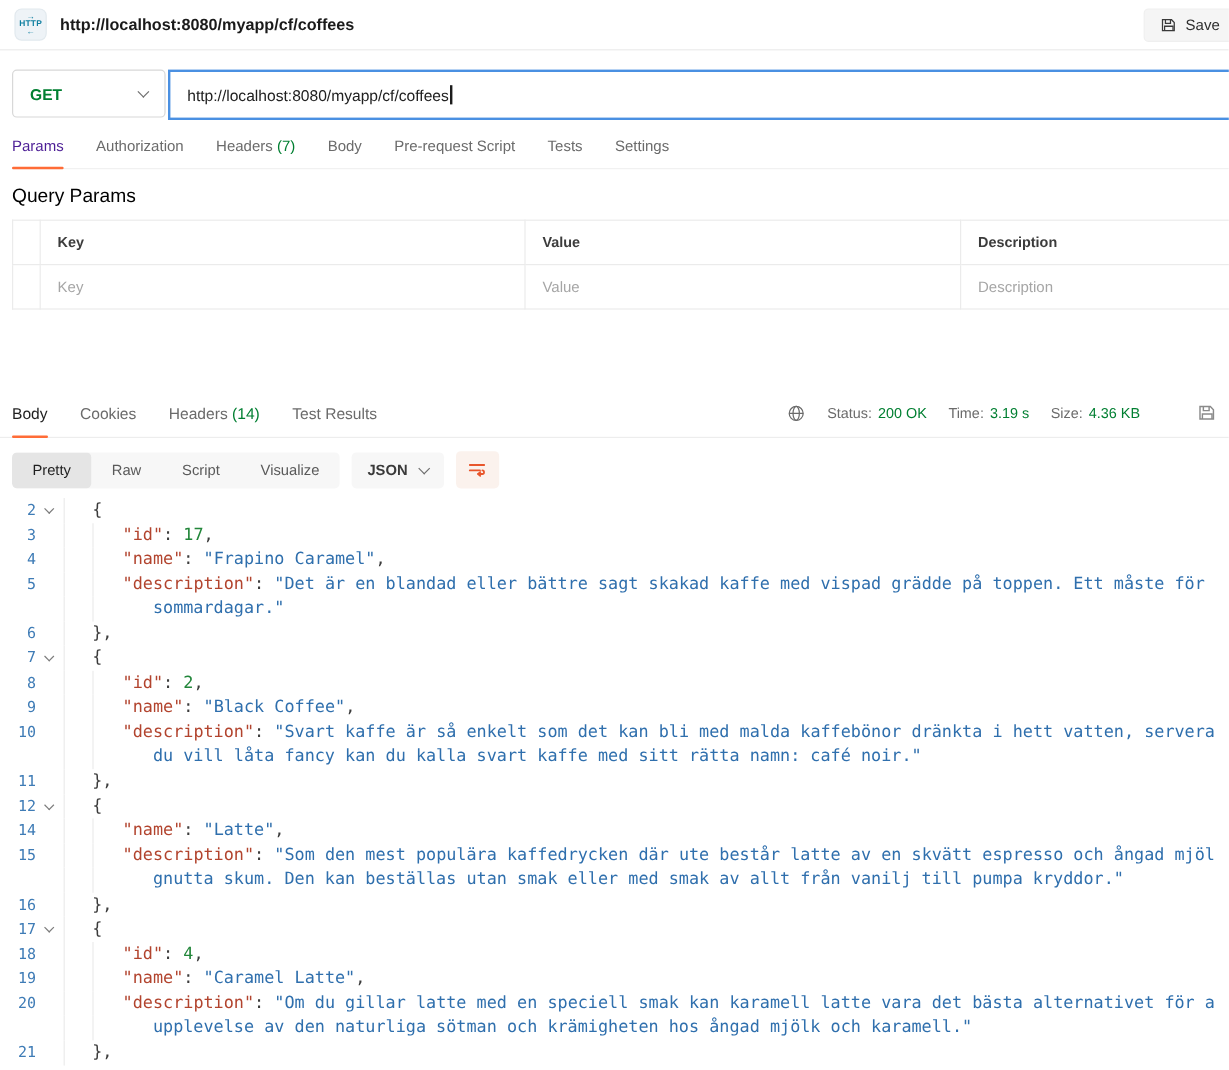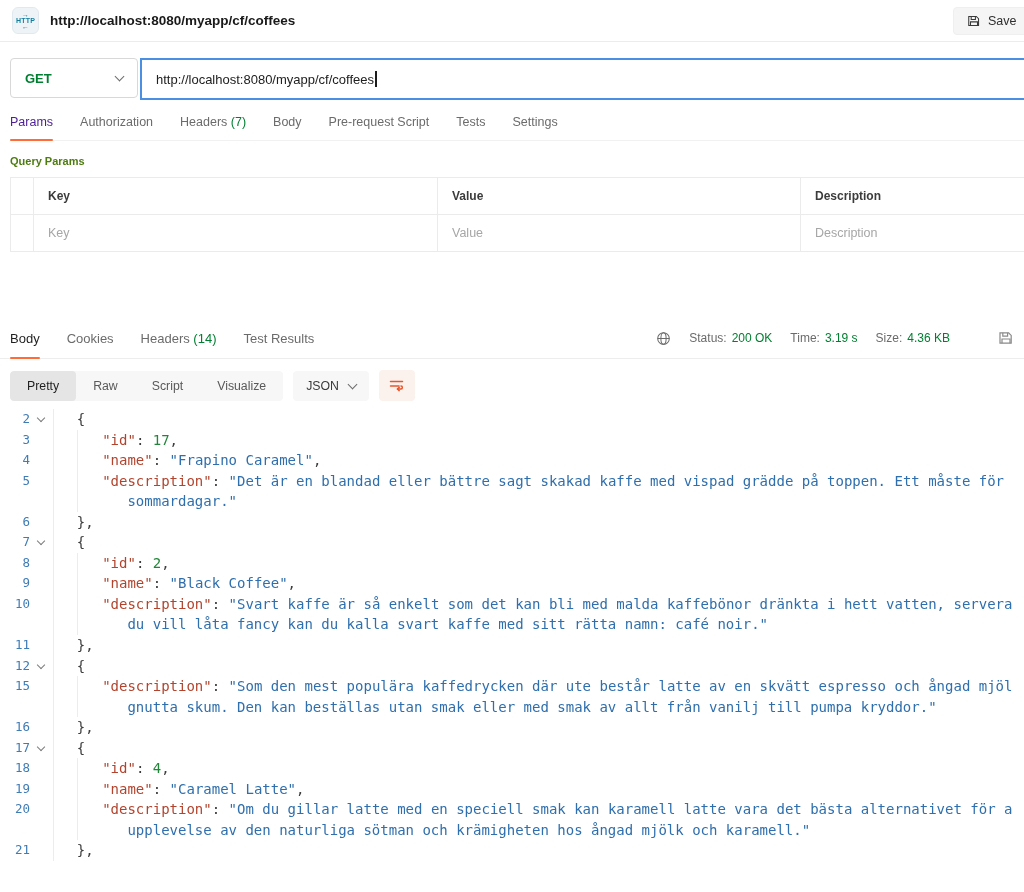--- a/index.html
+++ b/index.html
@@ -33,21 +33,21 @@
     display:flex;align-items:center;padding-left:14px;font-size:13px;color:#212121}
   .caret{display:inline-block;width:1.5px;height:16px;background:#1c1c1c;margin-left:1px}
   
   .qtabs{margin:15px 0 0 10px;display:flex;gap:27px;font-size:12.5px;color:#6b6b6b;
     border-bottom:1px solid #f1f1f1}
   .qtab{position:relative;padding-bottom:11px;white-space:nowrap}
   .qtab.active{color:#4c1d95}
   .qtab.active::after{content:"";position:absolute;left:0;right:0;bottom:-1px;
     height:2.5px;background:var(--accent);border-radius:2px}
   .cnt{color:var(--green)}
-  .qp-label{margin:14px 0 10px 10px;font-size:11px;font-weight:700;color:#4d7c0f}
+  .qp-label{margin:14px 0 10px 10px;font-size:16px;font-weight:400;color:#000000}
   
   .ptable{margin-left:10px;width:1030px;border-collapse:collapse;table-layout:fixed}
   .ptable td{border:1px solid #ebebeb;height:37px;padding:0 14px;font-size:12.5px}
   .ptable .c0{width:23px;padding:0}
   .ptable .c1{width:404px}
   .ptable .c2{width:363px}
   .ptable tr.hdr td{font-weight:700;color:#3c3c3c;font-size:12px}
   .ptable tr.ph td{color:#a6a6a6}
   
   .resp-head{margin-top:71px;display:flex;align-items:flex-end;padding:0 10px;
@@ -61,21 +61,21 @@
     color:#6b6b6b;padding-bottom:12px;white-space:nowrap}
   .meta .pair{display:flex;gap:5px;align-items:flex-start}
   .meta .val{color:var(--green)}
   .resp-save{margin-left:30px;flex:none}
   
   .view-row{margin:11px 0 0 10px;display:flex;align-items:center;gap:10px}
   .seg{display:flex;background:#f7f7f7;border-radius:4px;overflow:hidden}
   .seg .opt{padding:8px 17px;font-size:12.3px;color:#5a5a5a}
   .seg .opt.active{background:#e5e5e5;border-radius:4px;color:#1f1f1f;font-weight:400}
   .json-btn{display:flex;align-items:center;gap:10px;background:#f7f7f7;border-radius:4px;
-    padding:8px 13px;font-size:12.3px;font-weight:400;color:#3a3a3a}
+    padding:8px 13px;font-size:12.3px;font-weight:700;color:#3a3a3a}
   .wrap-btn{width:36px;height:31px;background:#fbf2ed;border-radius:4px;display:flex;
     align-items:center;justify-content:center}
   
   .code{margin-top:8px;font-family:"DejaVu Sans Mono",monospace;font-size:14px;
     color:#3c3c3c}
   .cl{display:flex;height:20.55px;line-height:20.55px;position:relative}
   .ln{width:30px;flex:none;text-align:right;color:var(--line_number);font-size:12.5px;
     font-family:"DejaVu Sans Mono",monospace}
   .chev{width:23px;flex:none;position:relative}
   .chev .arr{position:absolute;left:8px;top:6px;width:6px;height:6px;
@@ -270,20 +270,25 @@
       <span class="cc"><span class="pu">  },</span></span>
     </div>
     <div class="cl">
       <span class="ln">12</span>
       <span class="chev">
         <i class="arr"></i>
       </span>
       <span class="cc"><span class="pu">  {</span></span>
     </div>
     <div class="cl g">
+      <span class="ln">14</span>
+      <span class="chev"></span>
+      <span class="cc"><span class="pu">     </span><span class="k">"name"</span><span class="pu">: </span><span class="s">"Latte"</span><span class="pu">,</span></span>
+    </div>
+    <div class="cl g">
       <span class="ln">15</span>
       <span class="chev"></span>
       <span class="cc"><span class="pu">     </span><span class="k">"description"</span><span class="pu">: </span><span class="s">"Som den mest populära kaffedrycken där ute består latte av en skvätt espresso och ångad mjöl</span></span>
     </div>
     <div class="cl g">
       <span class="ln"></span>
       <span class="chev"></span>
       <span class="cc"><span class="s">        gnutta skum. Den kan beställas utan smak eller med smak av allt från vanilj till pumpa kryddor."</span></span>
     </div>
     <div class="cl">

